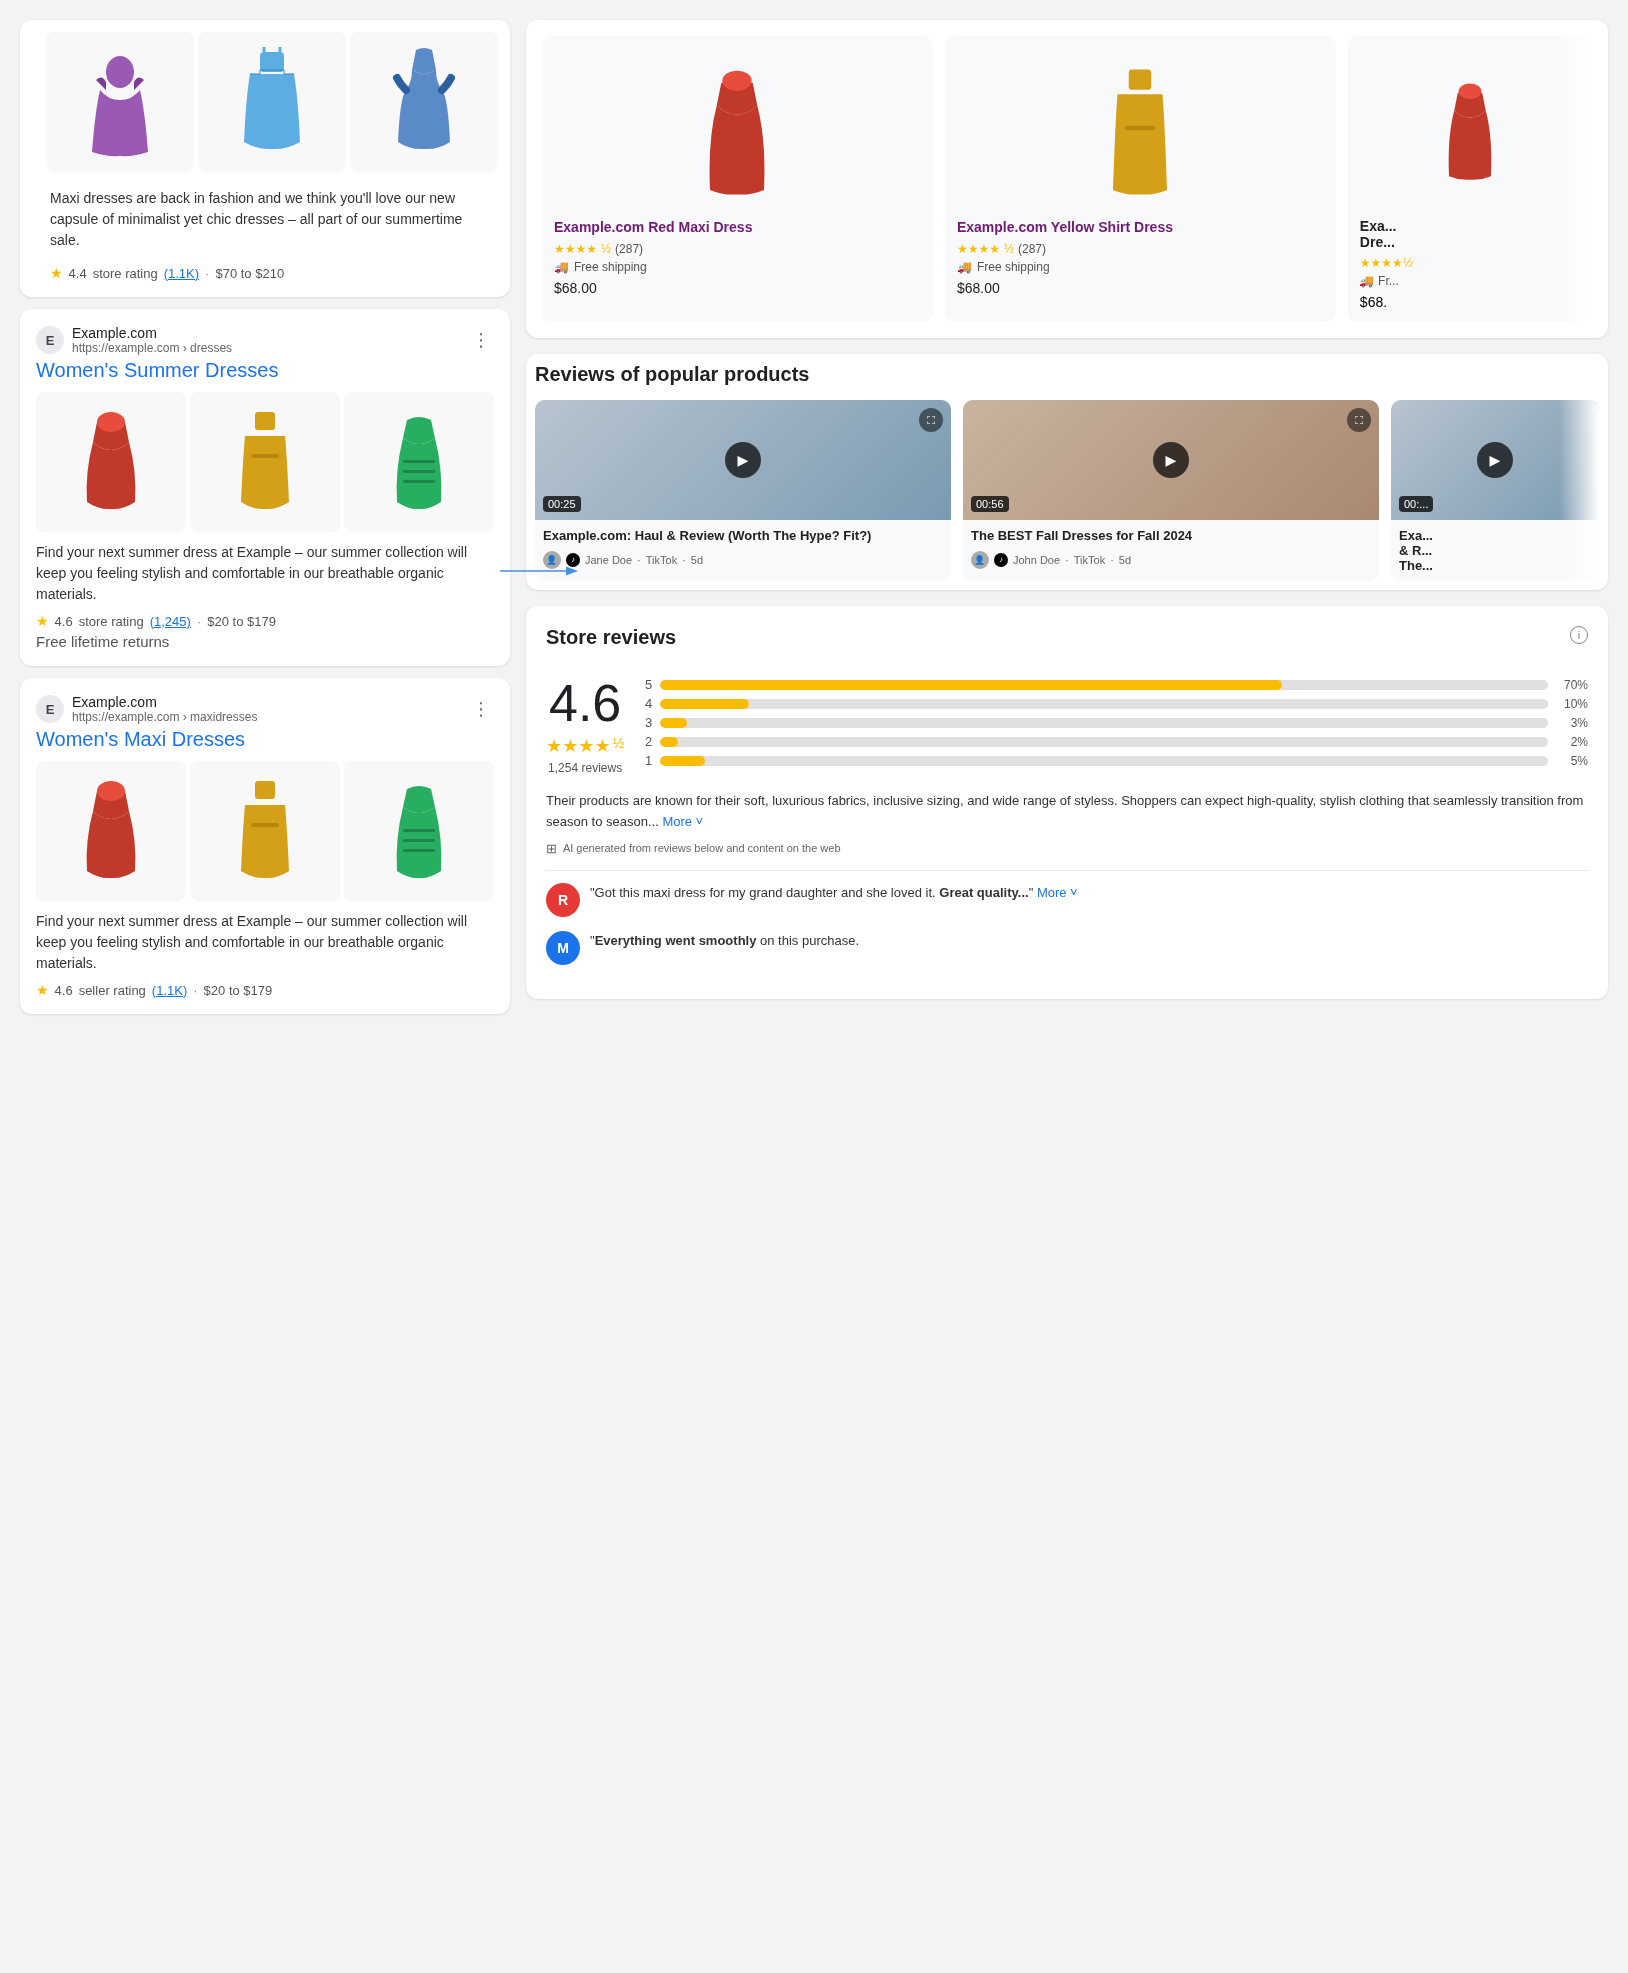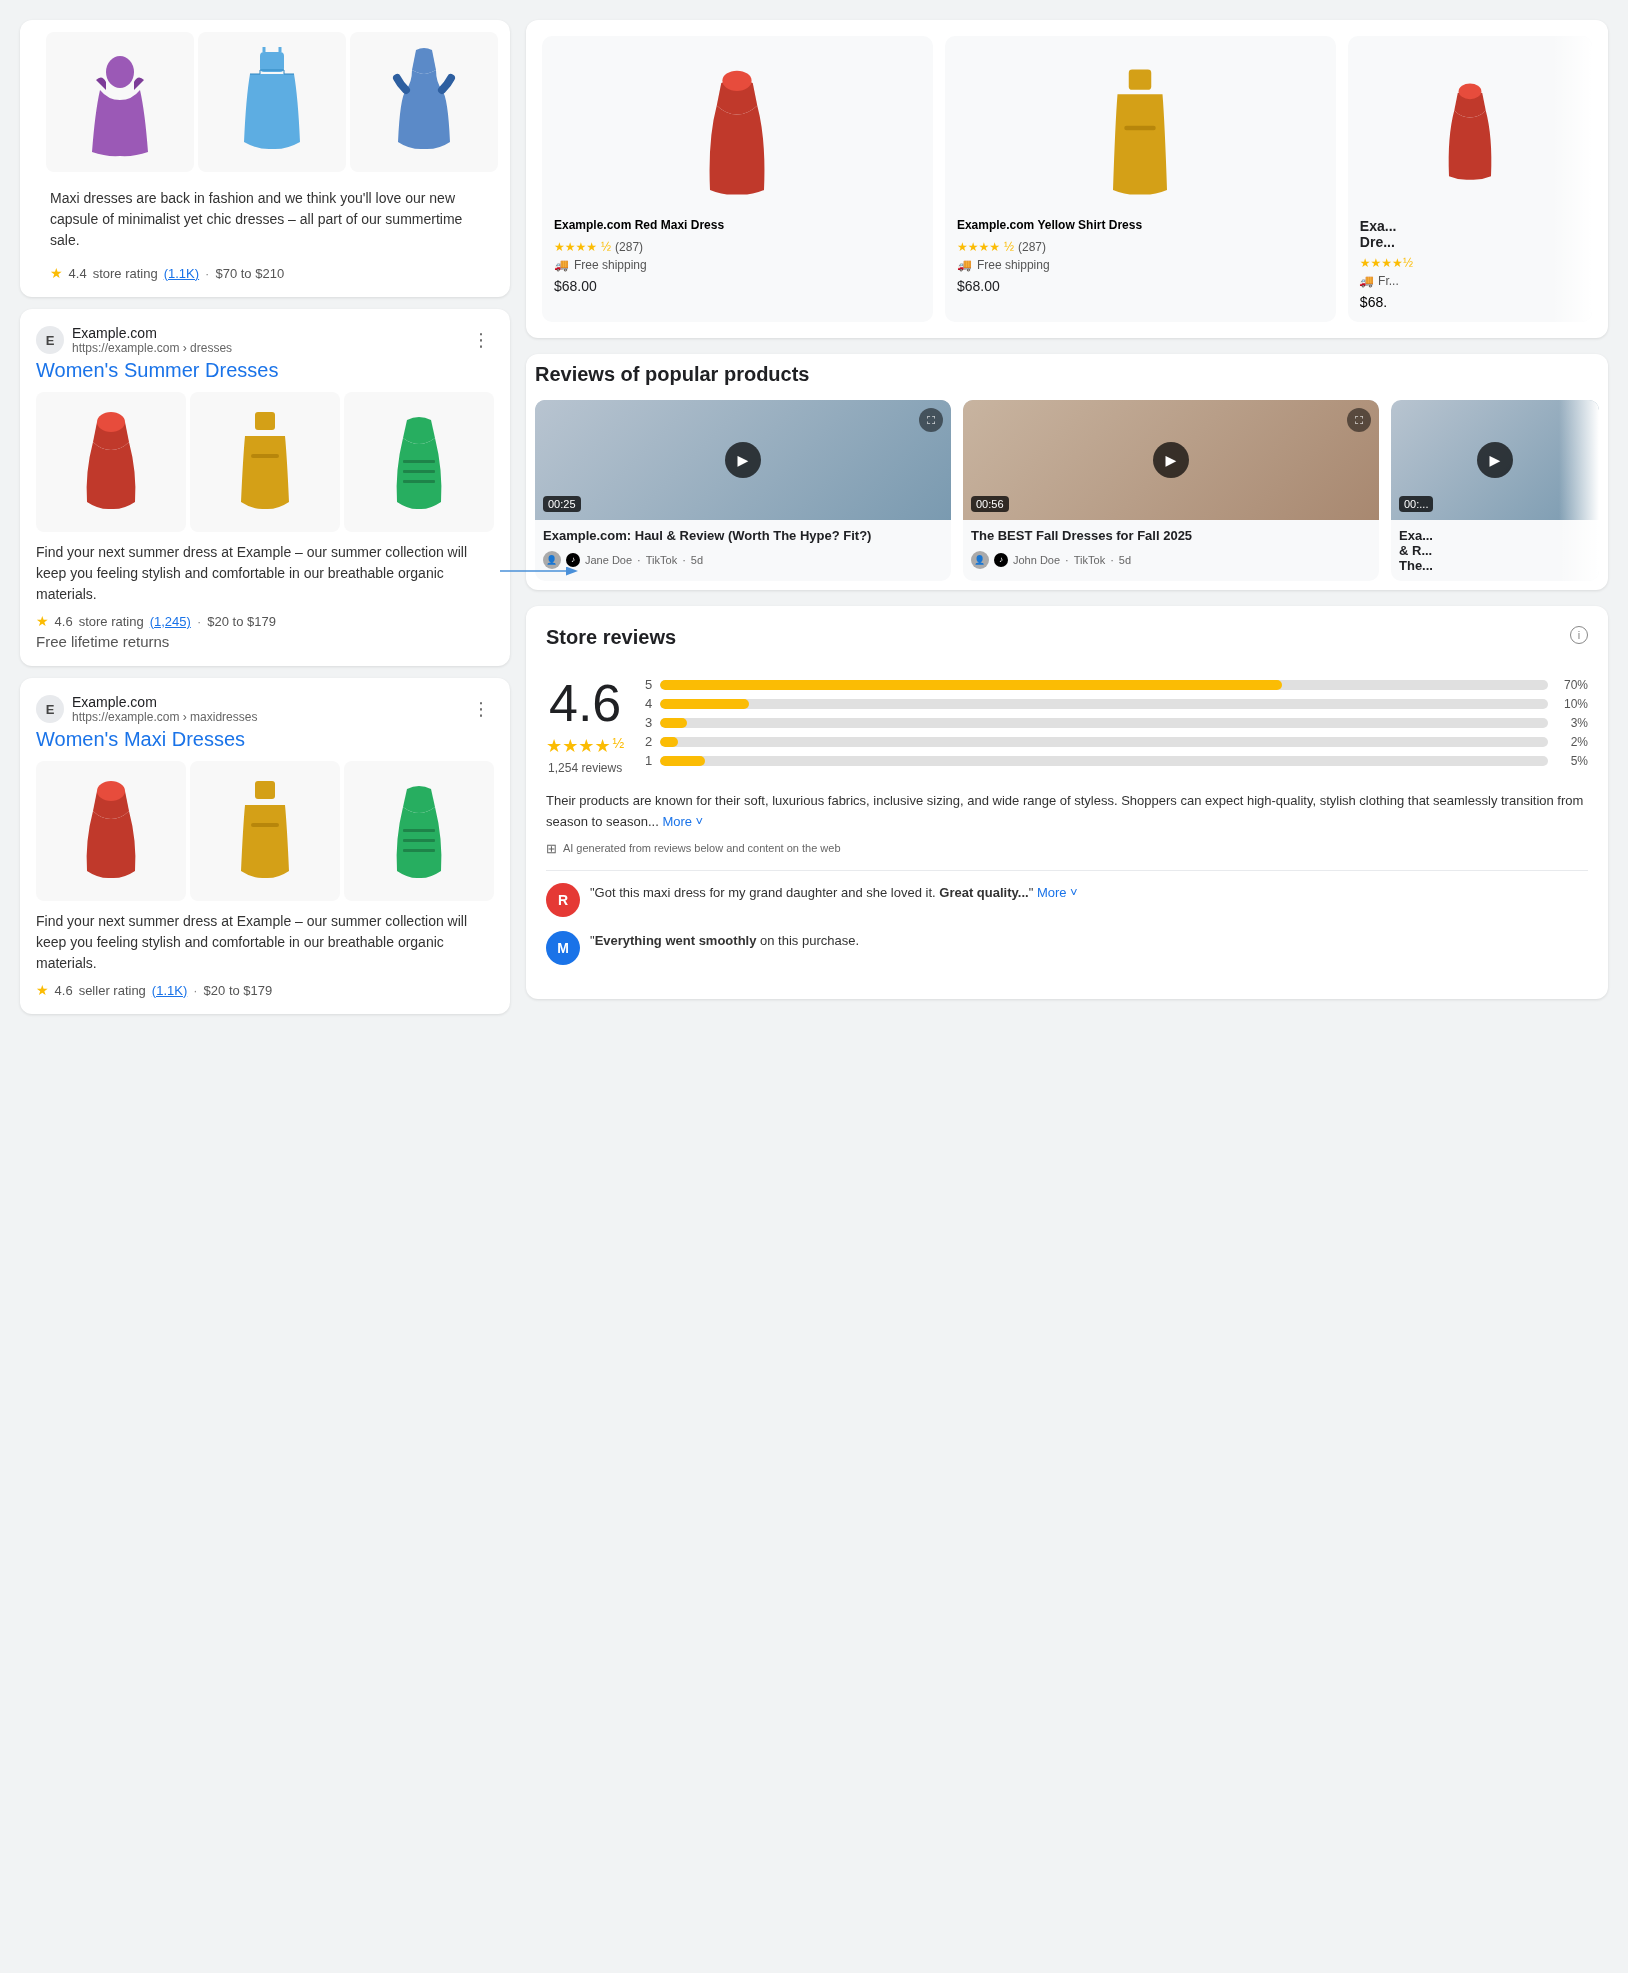--- a/index.html
+++ b/index.html
@@ -207,23 +207,23 @@
 
     .product-image-area {
       display: flex;
       align-items: center;
       justify-content: center;
       height: 160px;
       margin-bottom: 10px;
     }
 
     .product-title {
-      font-size: 12px;
+      font-size: 14px;
       font-weight: 600;
-      color: #000000;
+      color: #701a75;
       margin-bottom: 6px;
       line-height: 1.3;
     }
 
     .product-stars {
       display: flex;
       align-items: center;
       gap: 4px;
       font-size: 12px;
       color: #555;
@@ -784,21 +784,21 @@
       </div>
 
       <div class="video-card">
         <div class="video-thumbnail" style="position:relative; height:120px; border-radius:8px 8px 0 0; overflow:hidden;">
           <div style="position:absolute; inset:0; background: linear-gradient(135deg, #c8b4a0, #a88870);"></div>
           <div class="play-btn">▶</div>
           <div class="video-duration">00:56</div>
           <div class="expand-btn">⛶</div>
         </div>
         <div class="video-info">
-          <div class="video-title">The BEST Fall Dresses for Fall 2025</div>
+          <div class="video-title">The BEST Fall Dresses for Fall 2024</div>
           <div class="video-author">
             <div class="author-avatar" style="background:#aaa;">👤</div>
             <span class="tiktok-badge">♪</span>
             <span>John Doe</span>
             <span>·</span>
             <span>TikTok</span>
             <span>·</span>
             <span>5d</span>
           </div>
         </div>

